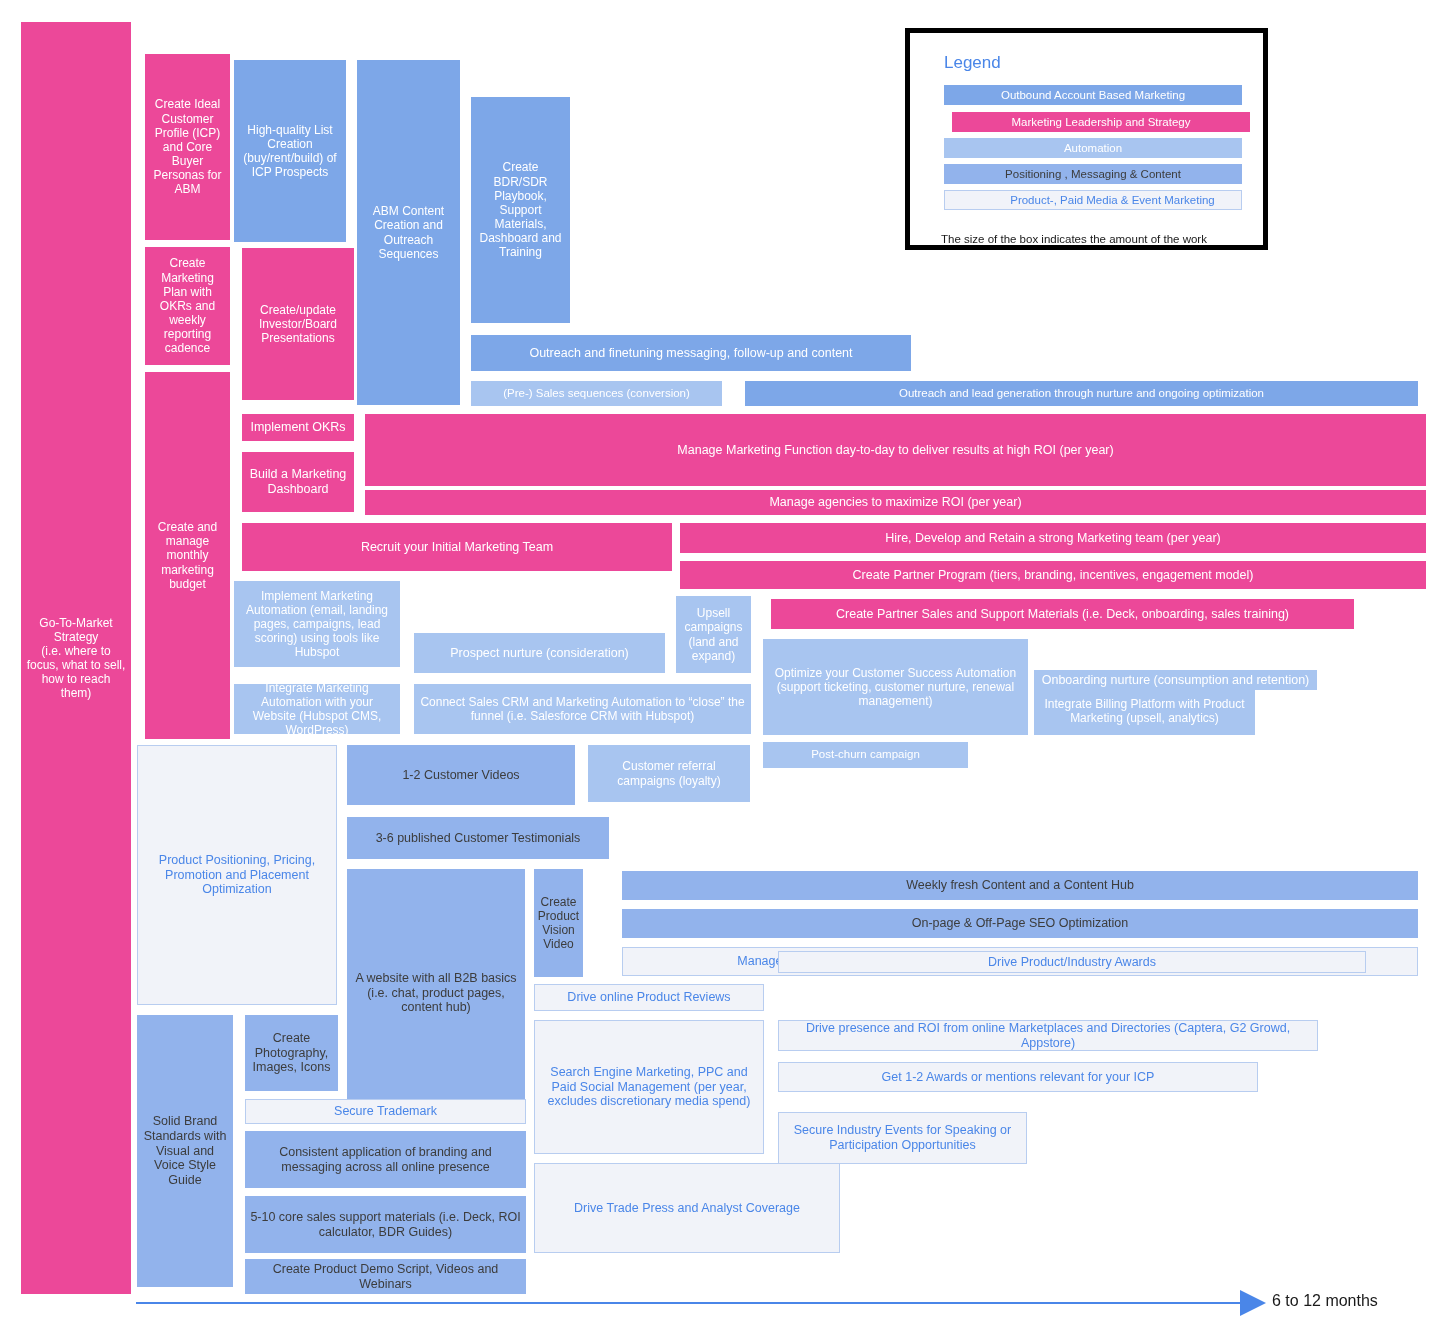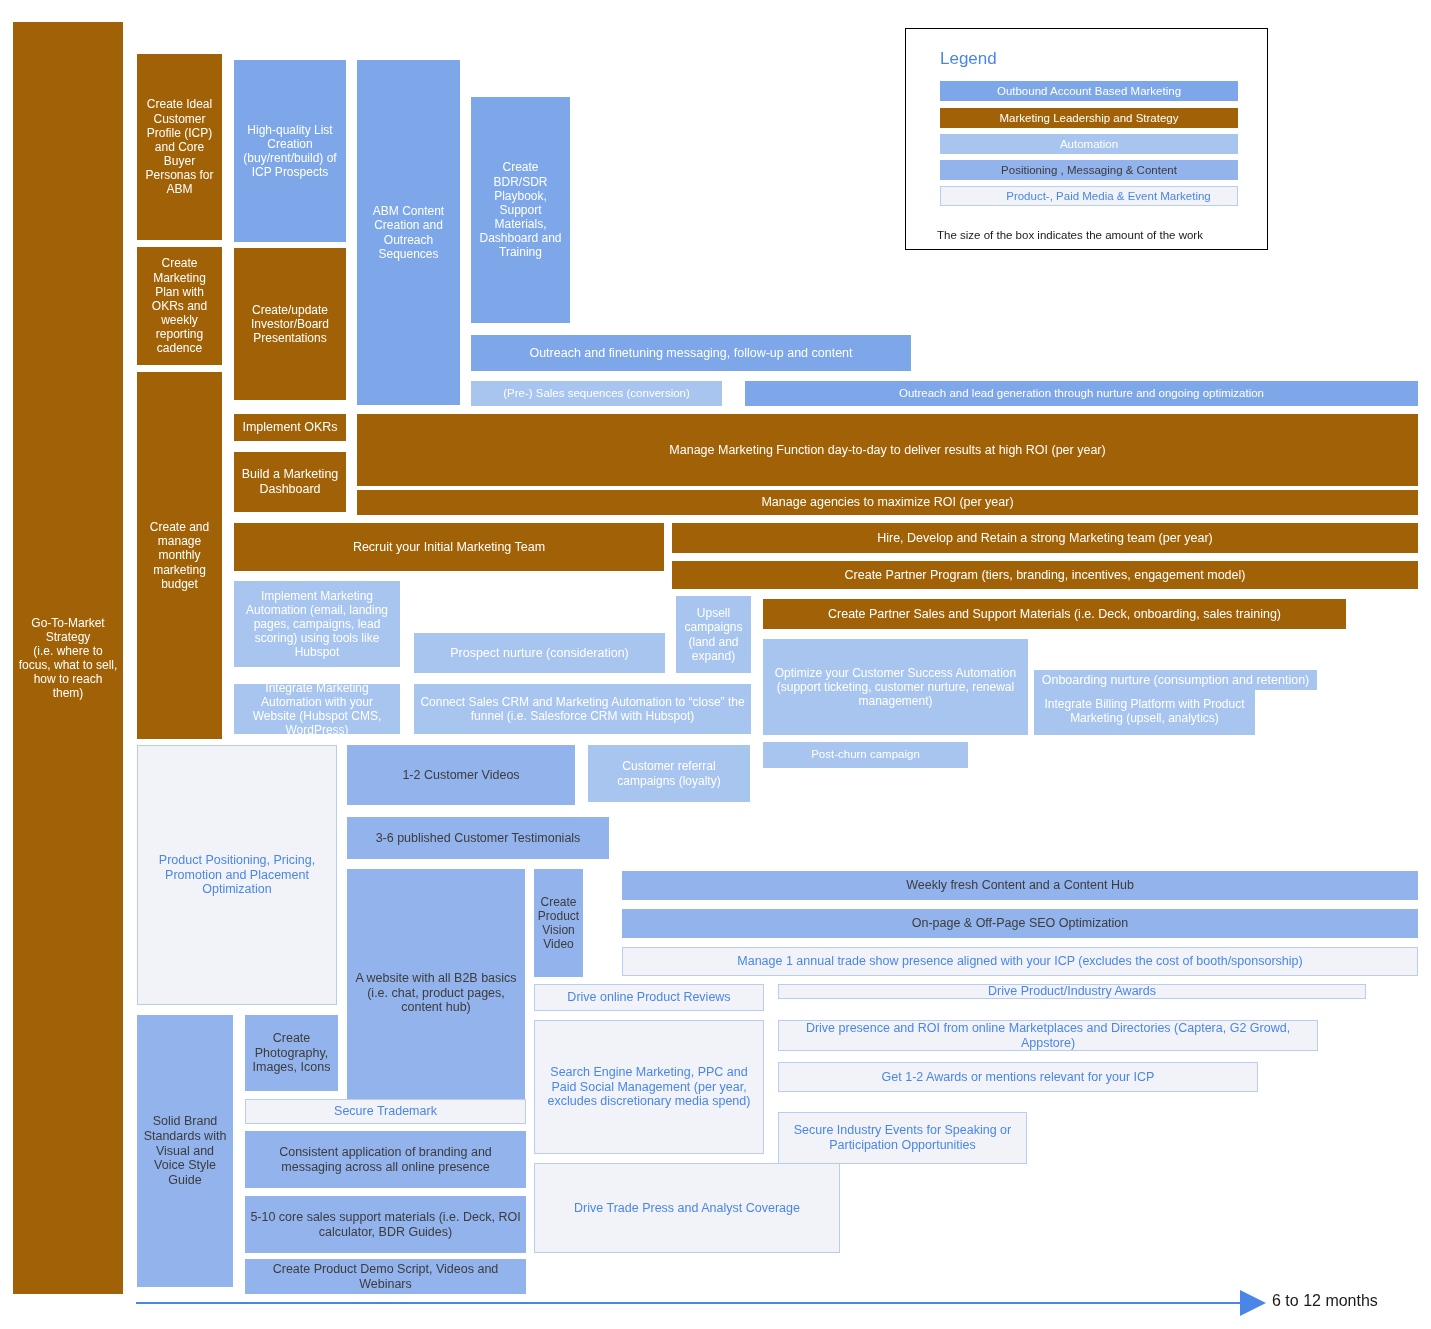--- a/index.html
+++ b/index.html
@@ -21,22 +21,23 @@
     align-items: center;
     justify-content: center;
     text-align: center;
     line-height: 1.18;
     padding: 2px 5px;
     font-size: 12.5px;
     overflow: hidden;
   }
   
   .c-lead {           
-    background: #a16207;
+    background: #ec4899;
     color: #ffffff;
+    margin-left: 8px;
   }
   .c-abm {            
     background: #7da7e8;
     color: #ffffff;
   }
   .c-auto {           
     background: #a8c5f0;
     color: #ffffff;
   }
   .c-pos {            
@@ -45,21 +46,21 @@
   }
   .c-prod {           
     background: #f1f3f9;
     color: #4a86e8;
     border: 1px solid #b8cdf0;
   }
   
   #legend {
     position: absolute;
     box-sizing: border-box;
-    border: 1px solid #000000;
+    border: 5px solid #000000;
     background: #ffffff;
   }
   #legend-title {
     position: absolute;
     left: 34px; top: 20px;
     font-size: 17px;
     color: #4a86e8;
   }
   .legend-row {
     position: absolute;
@@ -180,21 +181,21 @@
   <div class="box c-pos" style="left:534px; top:869px; width:49px; height:108px; font-size:12px;">Create Product Vision Video</div>
 
   <div class="box c-pos" style="left:622px; top:871px; width:796px; height:29px;">Weekly fresh Content and a Content Hub</div>
 
   <div class="box c-pos" style="left:622px; top:909px; width:796px; height:29px;">On-page &amp; Off-Page SEO Optimization</div>
 
   <div class="box c-prod" style="left:622px; top:947px; width:796px; height:29px;">Manage 1 annual trade show presence aligned with your ICP (excludes the cost of booth/sponsorship)</div>
 
   <div class="box c-prod" style="left:534px; top:984px; width:230px; height:27px;">Drive online Product Reviews</div>
 
-  <div class="box c-prod" style="left:778px; top:984px; width:588px; height:15px;">Drive Product/Industry Awards</div>
+  <div class="box c-prod" style="left:778px; top:951px; width:588px; height:22px;">Drive Product/Industry Awards</div>
 
   <div class="box c-prod" style="left:778px; top:1020px; width:540px; height:31px;">Drive presence and ROI from online Marketplaces and Directories (Captera, G2 Growd, Appstore)</div>
 
   <div class="box c-prod" style="left:534px; top:1020px; width:230px; height:134px; font-size:12.5px;">Search Engine Marketing, PPC and Paid Social Management (per year, excludes discretionary media spend)</div>
 
   <div class="box c-prod" style="left:778px; top:1062px; width:480px; height:30px;">Get 1-2 Awards or mentions relevant for your ICP</div>
 
   <div class="box c-prod" style="left:778px; top:1101px; width:249px; height:52px; font-size:12.5px;margin-top:11px;">Secure Industry Events for Speaking or Participation Opportunities</div>
 
   <div class="box c-prod" style="left:534px; top:1163px; width:306px; height:90px;">Drive Trade Press and Analyst Coverage</div>

